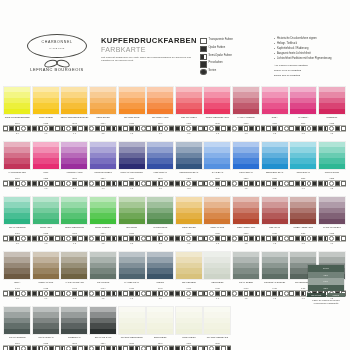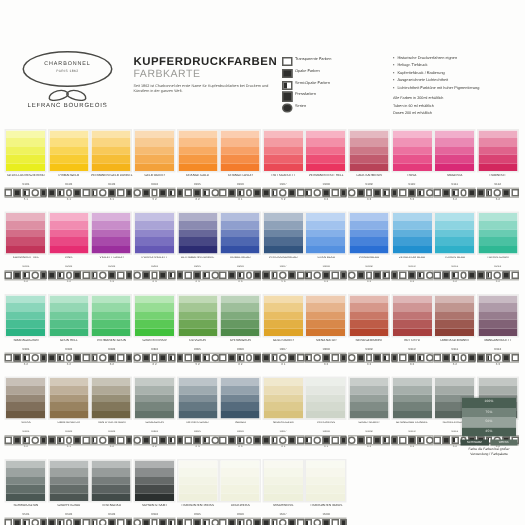--- a/index.html
+++ b/index.html
@@ -6,21 +6,21 @@
   body{
     width:350px;height:350px;
     background:#ffffff;
     font-family:"Liberation Sans",sans-serif;
     overflow:hidden;
     position:relative;
   }
   .page{position:absolute;inset:0;background:#fdfdfc;}
 
   
-  .header{position:absolute;left:4px;top:30px;width:324px;height:52px;}
+  .header{position:absolute;left:16px;top:30px;width:324px;height:52px;}
   .logo-block{position:absolute;left:8px;top:4px;width:66px;text-align:center;}
   .logo-oval{
     width:58px;height:22px;margin:0 auto;
     border:1px solid #4a4a46;border-radius:50%;
     position:relative;background:#fdfdfc;
   }
   .logo-name{
     position:absolute;left:0;right:0;top:5px;
     font-size:3.6px;letter-spacing:.6px;color:#3a3a36;
   }

